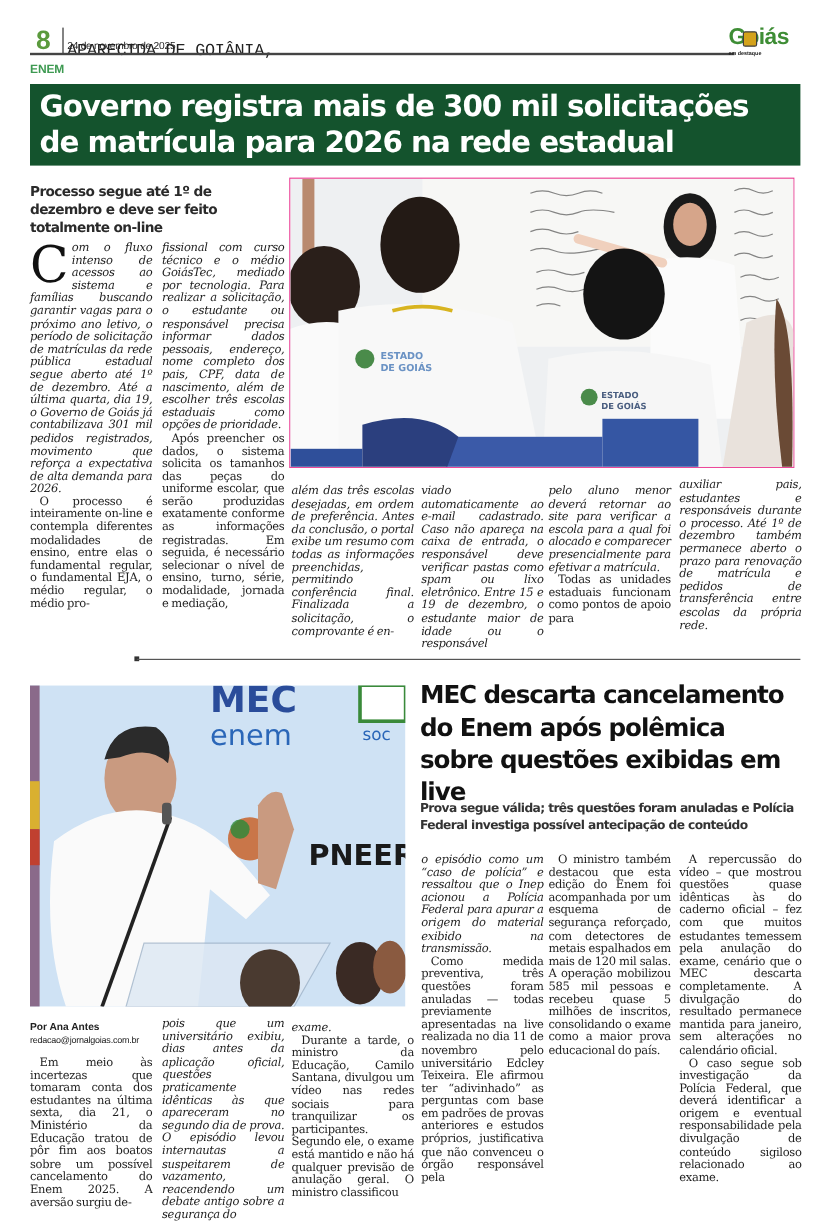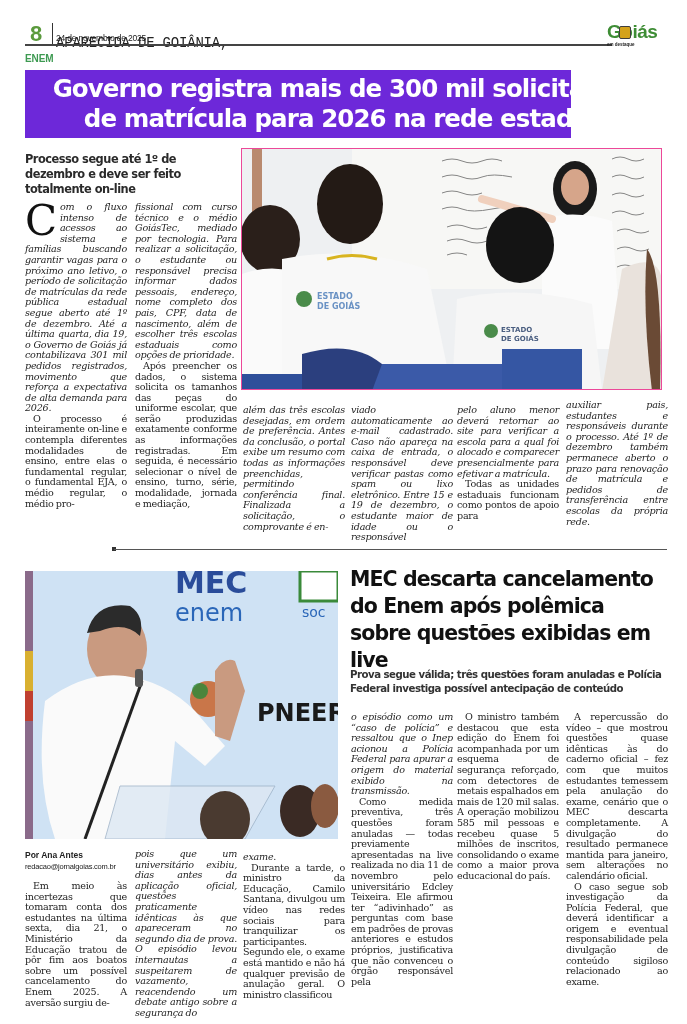--- a/index.html
+++ b/index.html
@@ -13,21 +13,21 @@
   .header-date { position: absolute; left: 56px; top: 33px; font-family: "Liberation Sans", sans-serif; font-size: 8.5px; line-height: 10px; color: #222; letter-spacing: -0.2px; }
   .header-rule { position: absolute; left: 25px; top: 44px; width: 587px; height: 1.5px; background: #444; }
   .logo { position: absolute; left: 607px; top: 22px; width: 58px; height: 30px; }
   .logo-text { position: absolute; left: 0; top: 0; font-family: "Liberation Sans", sans-serif; font-weight: bold; font-size: 19px; color: #3e8d35; letter-spacing: -0.5px; line-height: 20px; }
   .logo-badge { position: absolute; left: 12px; top: 4px; width: 12px; height: 13px; background: #d4a21b; border-radius: 2px; border: 1px solid #3e3e3e; }
   .logo-sub { position: absolute; left: 0; top: 20px; font-family: "Liberation Sans", sans-serif; font-size: 4.5px; color: #222; font-weight: bold; }
 
   .section-label { position: absolute; font-family: "Liberation Sans", sans-serif; font-weight: bold; font-size: 10px; color: #3e9a52; letter-spacing: -0.1px; }
 
   
-  .banner { position: absolute; left: 25px; top: 70px; width: 546px; height: 68px; background: #6d28d9; text-align: center; }
+  .banner { position: absolute; left: 25px; top: 70px; width: 642px; height: 68px; background: #14532d; }
   .banner-title { position: absolute; left: 8px; top: 4px; width: 630px; font-family: "DejaVu Sans", sans-serif; font-weight: bold; font-size: 24.5px; line-height: 30px; color: #ffffff; letter-spacing: -0.9px; }
 
   .subhead { position: absolute; left: 25px; top: 152px; width: 210px; font-family: "DejaVu Sans", sans-serif; font-weight: bold; font-size: 11.4px; line-height: 15px; color: #2a2a2a; letter-spacing: -0.5px; }
 
   .photo { position: absolute; overflow: hidden; }
   .photo svg { display: block; }
 
   .col { position: absolute; font-family: "DejaVu Serif", serif; font-size: 9.6px; line-height: 10.6px; color: #1e1e1e; text-align: justify; hyphens: manual; letter-spacing: -0.25px; word-spacing: -0.5px; }
   .col p { text-indent: 8px; }
   .col p.noindent { text-indent: 0; font-style: italic; }

